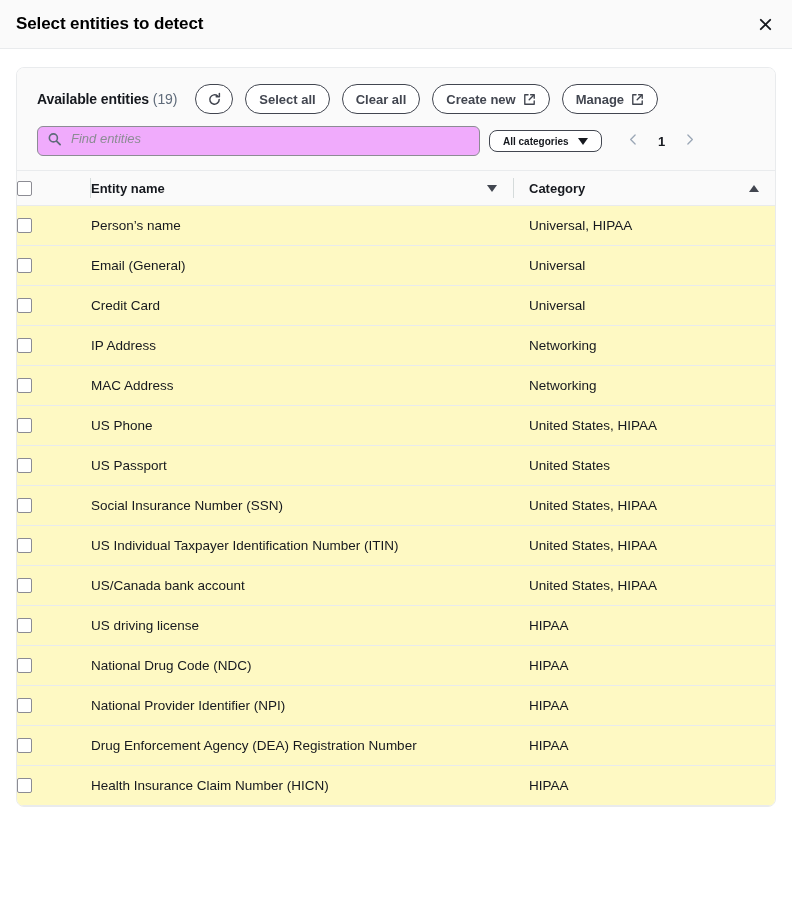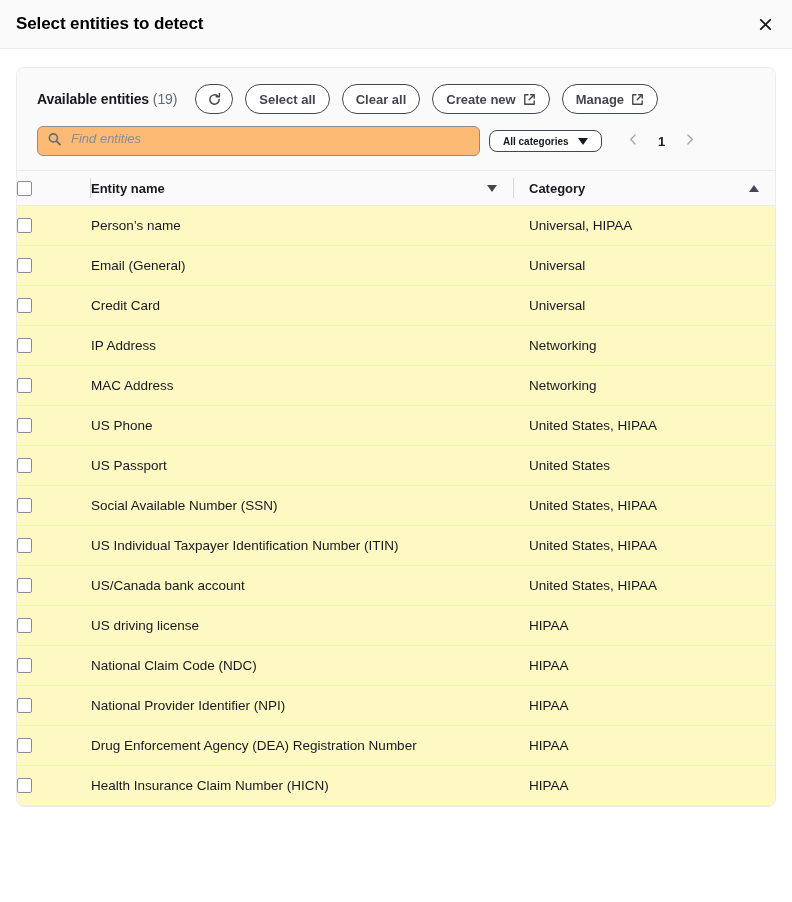--- a/index.html
+++ b/index.html
@@ -105,21 +105,21 @@
     position: relative;
     flex: 1 1 auto;
     max-width: 443px;
   }
   .search-input {
     width: 100%;
     height: 30px;
     padding: 0 10px 6px 33px;
     border: 1px solid #8c8c94;
     border-radius: 6px;
-    background: #fdba74;
+    background: #f0abfc;
     font-family: "Liberation Sans", sans-serif;
     font-size: 13px;
     color: #16191f;
     outline: none;
   }
   .search-input::placeholder {
     color: #8c8c94;
     font-style: italic;
   }
   .search-icon {
@@ -420,21 +420,21 @@
             <td class="col-check">
               <span class="chk"></span>
             </td>
             <td class="col-name">US Passport</td>
             <td class="col-cat" style="padding-left: 16px;">United States</td>
           </tr>
           <tr>
             <td class="col-check">
               <span class="chk"></span>
             </td>
-            <td class="col-name">Social Available Number (SSN)</td>
+            <td class="col-name">Social Insurance Number (SSN)</td>
             <td class="col-cat" style="padding-left: 16px;">United States, HIPAA</td>
           </tr>
           <tr>
             <td class="col-check">
               <span class="chk"></span>
             </td>
             <td class="col-name">US Individual Taxpayer Identification Number (ITIN)</td>
             <td class="col-cat" style="padding-left: 16px;">United States, HIPAA</td>
           </tr>
           <tr>
@@ -448,21 +448,21 @@
             <td class="col-check">
               <span class="chk"></span>
             </td>
             <td class="col-name">US driving license</td>
             <td class="col-cat" style="padding-left: 16px;">HIPAA</td>
           </tr>
           <tr>
             <td class="col-check">
               <span class="chk"></span>
             </td>
-            <td class="col-name">National Claim Code (NDC)</td>
+            <td class="col-name">National Drug Code (NDC)</td>
             <td class="col-cat" style="padding-left: 16px;">HIPAA</td>
           </tr>
           <tr>
             <td class="col-check">
               <span class="chk"></span>
             </td>
             <td class="col-name">National Provider Identifier (NPI)</td>
             <td class="col-cat" style="padding-left: 16px;">HIPAA</td>
           </tr>
           <tr>

